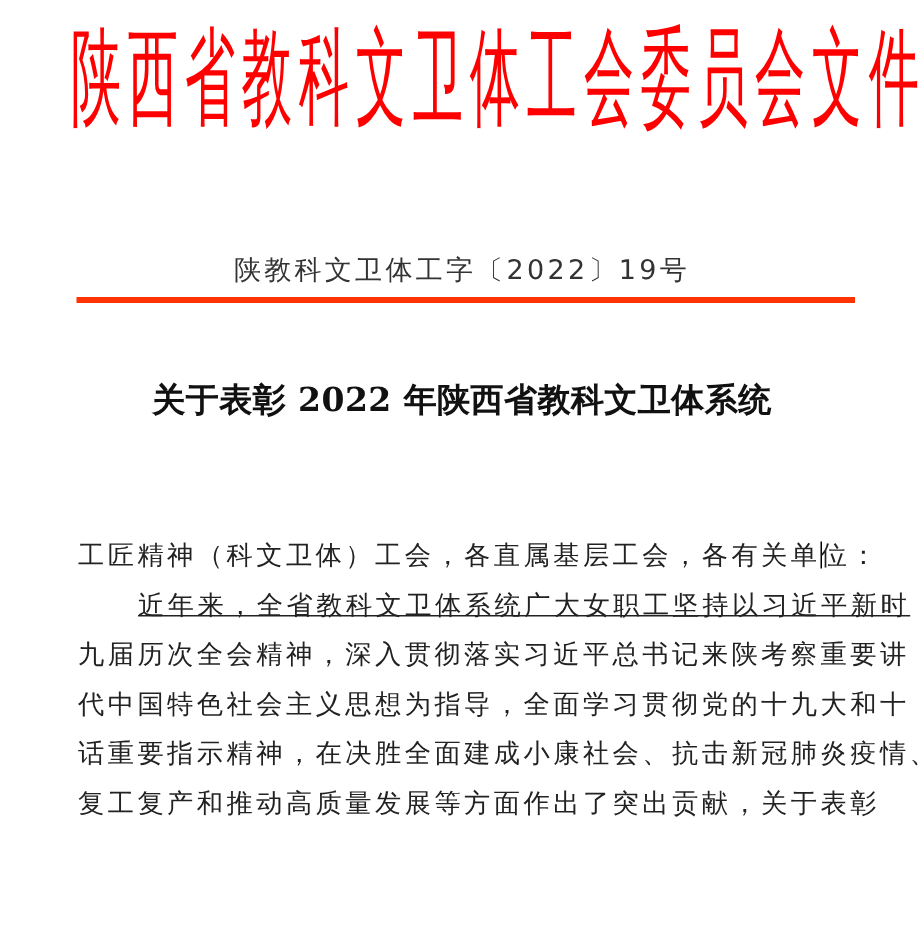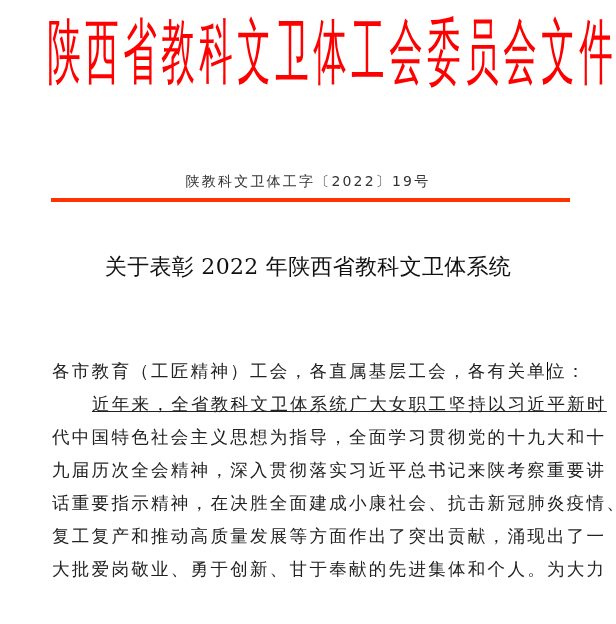--- a/index.html
+++ b/index.html
@@ -43,41 +43,41 @@
       width: 38px;
       text-align: center;
     }
     .doc-number {
       position: absolute;
       left: 0;
       width: 616px;
       top: 169px;
       text-align: center;
       font-family: "DejaVu Sans", "Liberation Sans", sans-serif;
-      font-size: 14px;
+      font-size: 18px;
       color: #333333;
       letter-spacing: 2.2px;
       line-height: 24px;
     }
     .red-rule {
       position: absolute;
       left: 51px;
       top: 198px;
       width: 519px;
       height: 4px;
       background: #ff3300;
     }
     .title {
       position: absolute;
       left: 0;
       width: 616px;
       top: 251px;
       text-align: center;
       font-family: "DejaVu Serif", "Liberation Serif", serif;
-      font-weight: normal;
+      font-weight: bold;
       font-size: 22px;
       line-height: 32px;
       color: #111111;
       letter-spacing: 0.3px;
     }
     .title-line {
       display: block;
     }
     .body {
       position: absolute;
@@ -133,22 +133,21 @@
 
   <div class="doc-number">陕教科文卫体工字〔2022〕19号</div>
 
   <div class="red-rule"></div>
 
   <div class="title">
     <span class="title-line">关于表彰 2022 年陕西省教科文卫体系统</span>
   </div>
 
   <div class="body">
-    <span class="body-line"><span>各市教育（工匠精神）工会，各直属基层工会，各有关单</span><span class="cursor"></span><span>位：</span></span>
+    <span class="body-line"><span>工匠精神（科文卫体）工会，各直属基层工会，各有关单</span><span class="cursor"></span><span>位：</span></span>
     <span class="body-line indent">近年来，全省教科文卫体系统广大女职工坚持以习近平新时</span>
+    <span class="body-line">九届历次全会精神，深入贯彻落实习近平总书记来陕考察重要讲</span>
     <span class="body-line">代中国特色社会主义思想为指导，全面学习贯彻党的十九大和十</span>
-    <span class="body-line">九届历次全会精神，深入贯彻落实习近平总书记来陕考察重要讲</span>
     <span class="body-line">话重要指示精神，在决胜全面建成小康社会、抗击新冠肺炎疫情、</span>
-    <span class="body-line">复工复产和推动高质量发展等方面作出了突出贡献，涌现出了一</span>
-    <span class="body-line">大批爱岗敬业、勇于创新、甘于奉献的先进集体和个人。为大力</span>
+    <span class="body-line">复工复产和推动高质量发展等方面作出了突出贡献，关于表彰</span>
   </div>
 
 </div>
 
 </body></html>

